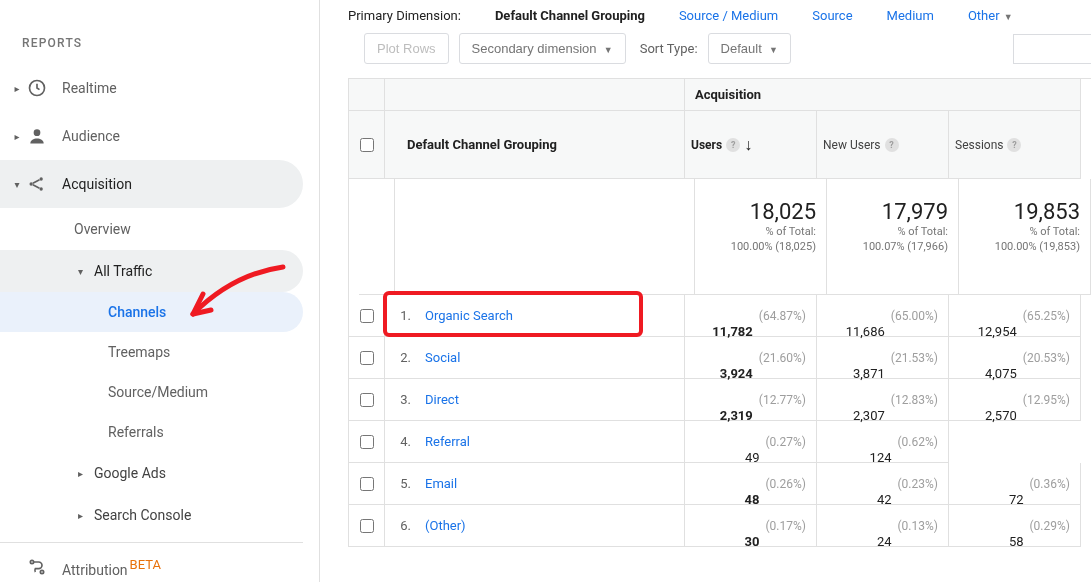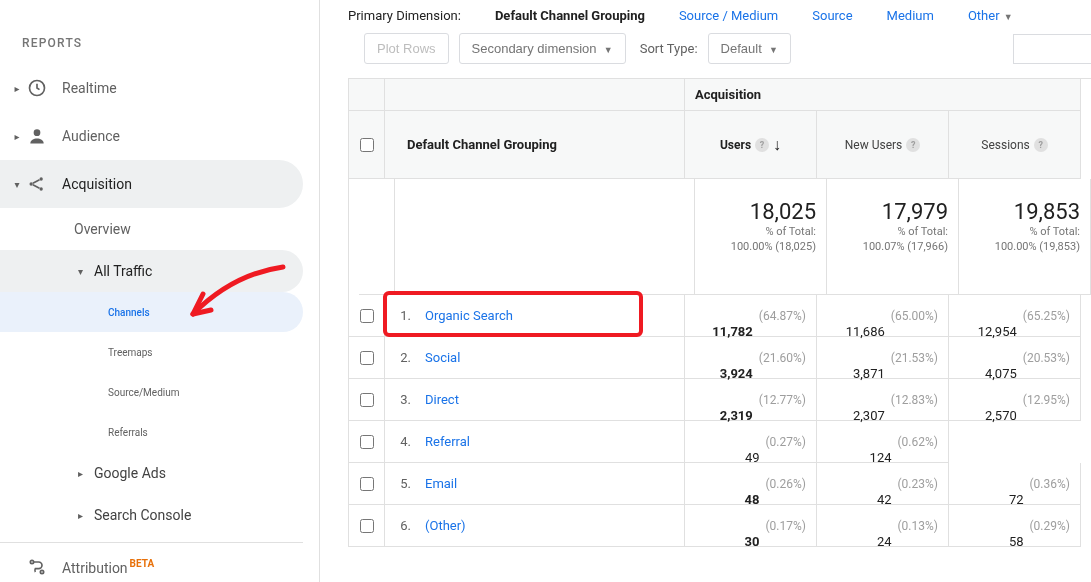--- a/index.html
+++ b/index.html
@@ -82,35 +82,35 @@
     left: 78px;
     font-size: 10px;
     color: #616161;
   }
   .sub-group .label { margin-left: 22px; }
   .sub-sub-item {
     display: flex;
     align-items: center;
     height: 40px;
     padding-left: 108px;
-    font-size: 10px;
+    font-size: 14px;
     color: #616161;
     cursor: pointer;
     border-radius: 0 24px 24px 0;
     margin-right: 16px;
   }
   .sub-sub-item.active {
     background: #eaf1fb;
     color: #1a73e8;
     font-weight: 500;
   }
   .nav-item .beta {
-    font-size: 10px;
+    font-size: 13px;
     color: #e8710a;
-    font-weight: 700;
+    font-weight: 400;
     vertical-align: super;
     margin-left: 2px;
   }
   .channels-row { position: relative; }
 
   
   svg { stroke: currentColor; fill: none; }
 
   
   .main {
@@ -184,21 +184,21 @@
     height: 32px;
   }
   .th-sub {
     background: #f7f8f8;
     border-right: 1px solid #e0e0e0;
     border-bottom: 1px solid #e0e0e0;
     font-size: 12px;
     color: #424242;
     display: flex;
     align-items: center;
-    justify-content: center;
+    justify-content: flex-start;
     padding: 8px 6px;
     height: 68px;
     gap: 4px;
   }
   .help-circ {
     width: 14px; height: 14px; border-radius: 50%;
     background: #e0e0e0; color: #9e9e9e;
     font-size: 9px; line-height: 14px; text-align: center;
     font-weight: 700;
   }

